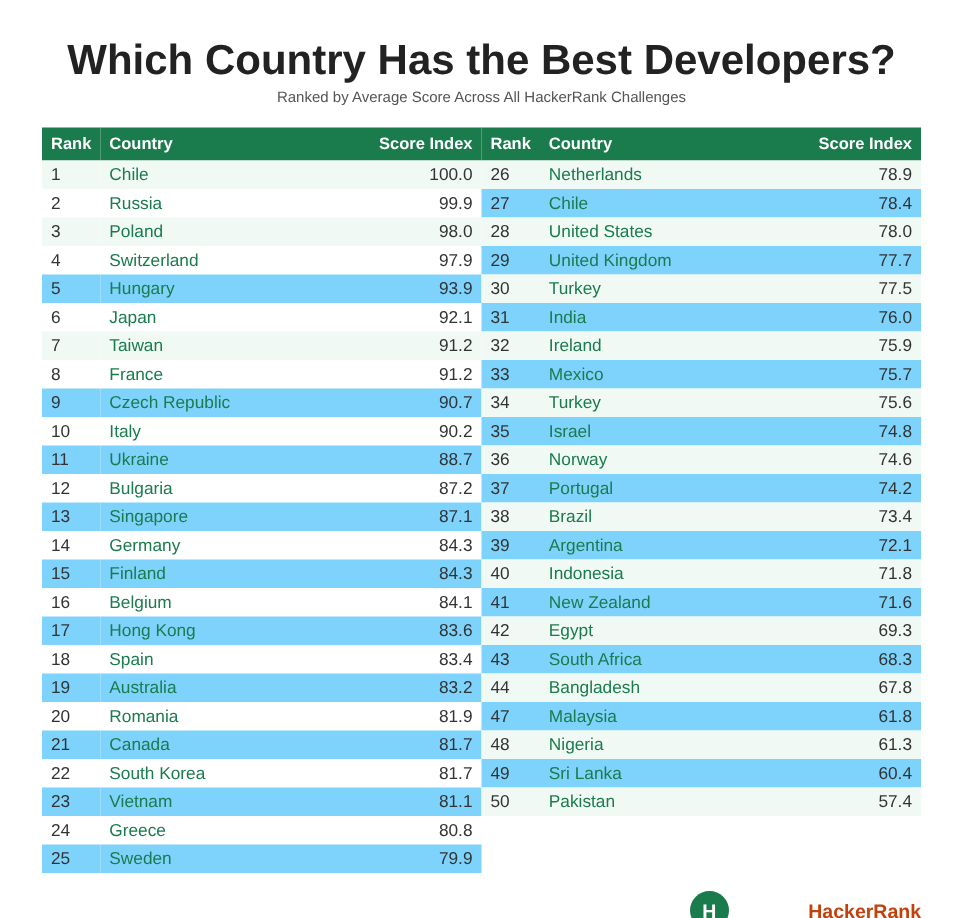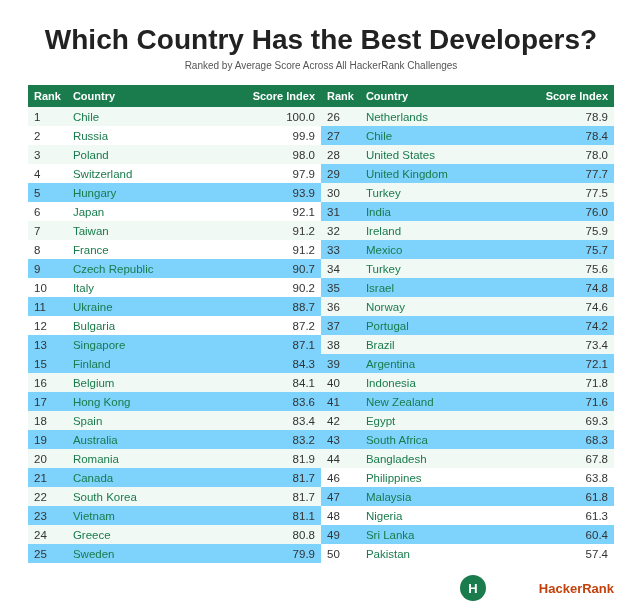--- a/index.html
+++ b/index.html
@@ -181,20 +181,25 @@
           <tr>
       <td class="rank">12</td>
       <td class="country">Bulgaria</td>
       <td class="score">87.2</td>
     </tr>
           <tr class="highlight">
       <td class="rank">13</td>
       <td class="country">Singapore</td>
       <td class="score">87.1</td>
     </tr>
+          <tr>
+      <td class="rank">14</td>
+      <td class="country">Germany</td>
+      <td class="score">84.3</td>
+    </tr>
           <tr class="highlight">
       <td class="rank">15</td>
       <td class="country">Finland</td>
       <td class="score">84.3</td>
     </tr>
           <tr>
       <td class="rank">16</td>
       <td class="country">Belgium</td>
       <td class="score">84.1</td>
     </tr>
@@ -344,25 +349,20 @@
           <tr class="highlight">
       <td class="rank">43</td>
       <td class="country">South Africa</td>
       <td class="score">68.3</td>
     </tr>
           <tr>
       <td class="rank">44</td>
       <td class="country">Bangladesh</td>
       <td class="score">67.8</td>
     </tr>
-          <tr>
-      <td class="rank">46</td>
-      <td class="country">Philippines</td>
-      <td class="score">63.8</td>
-    </tr>
           <tr class="highlight">
       <td class="rank">47</td>
       <td class="country">Malaysia</td>
       <td class="score">61.8</td>
     </tr>
           <tr>
       <td class="rank">48</td>
       <td class="country">Nigeria</td>
       <td class="score">61.3</td>
     </tr>

